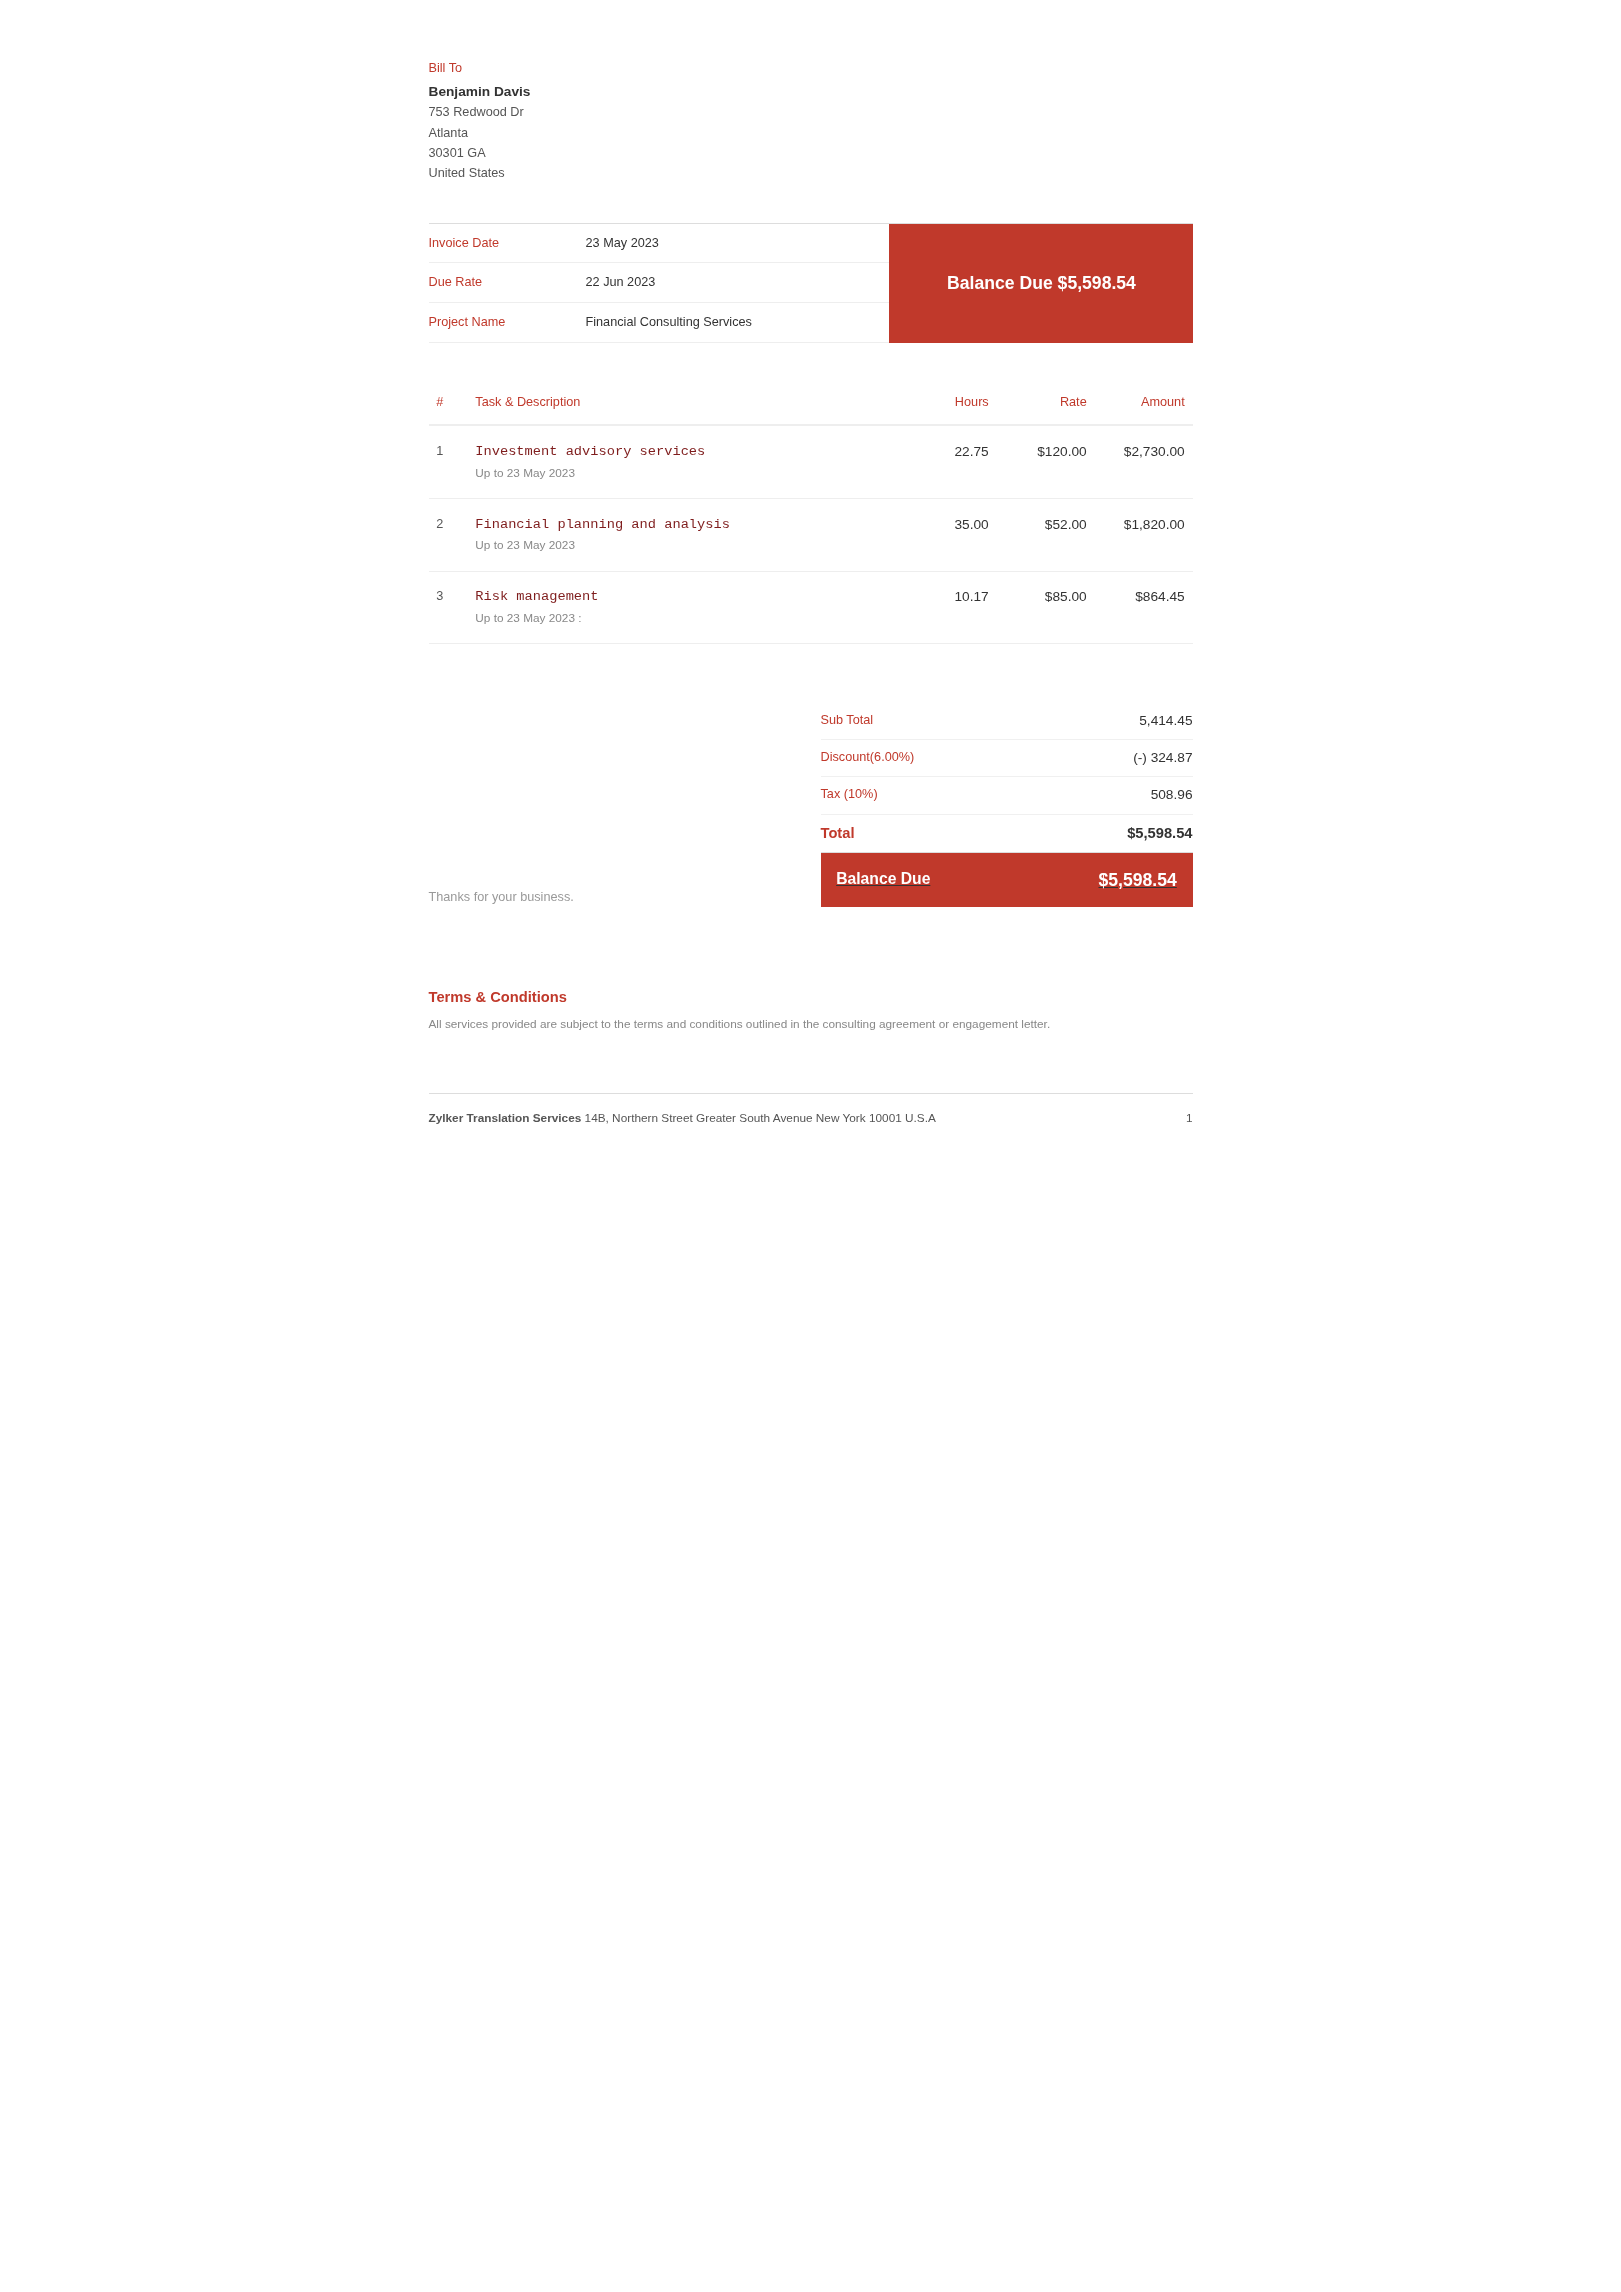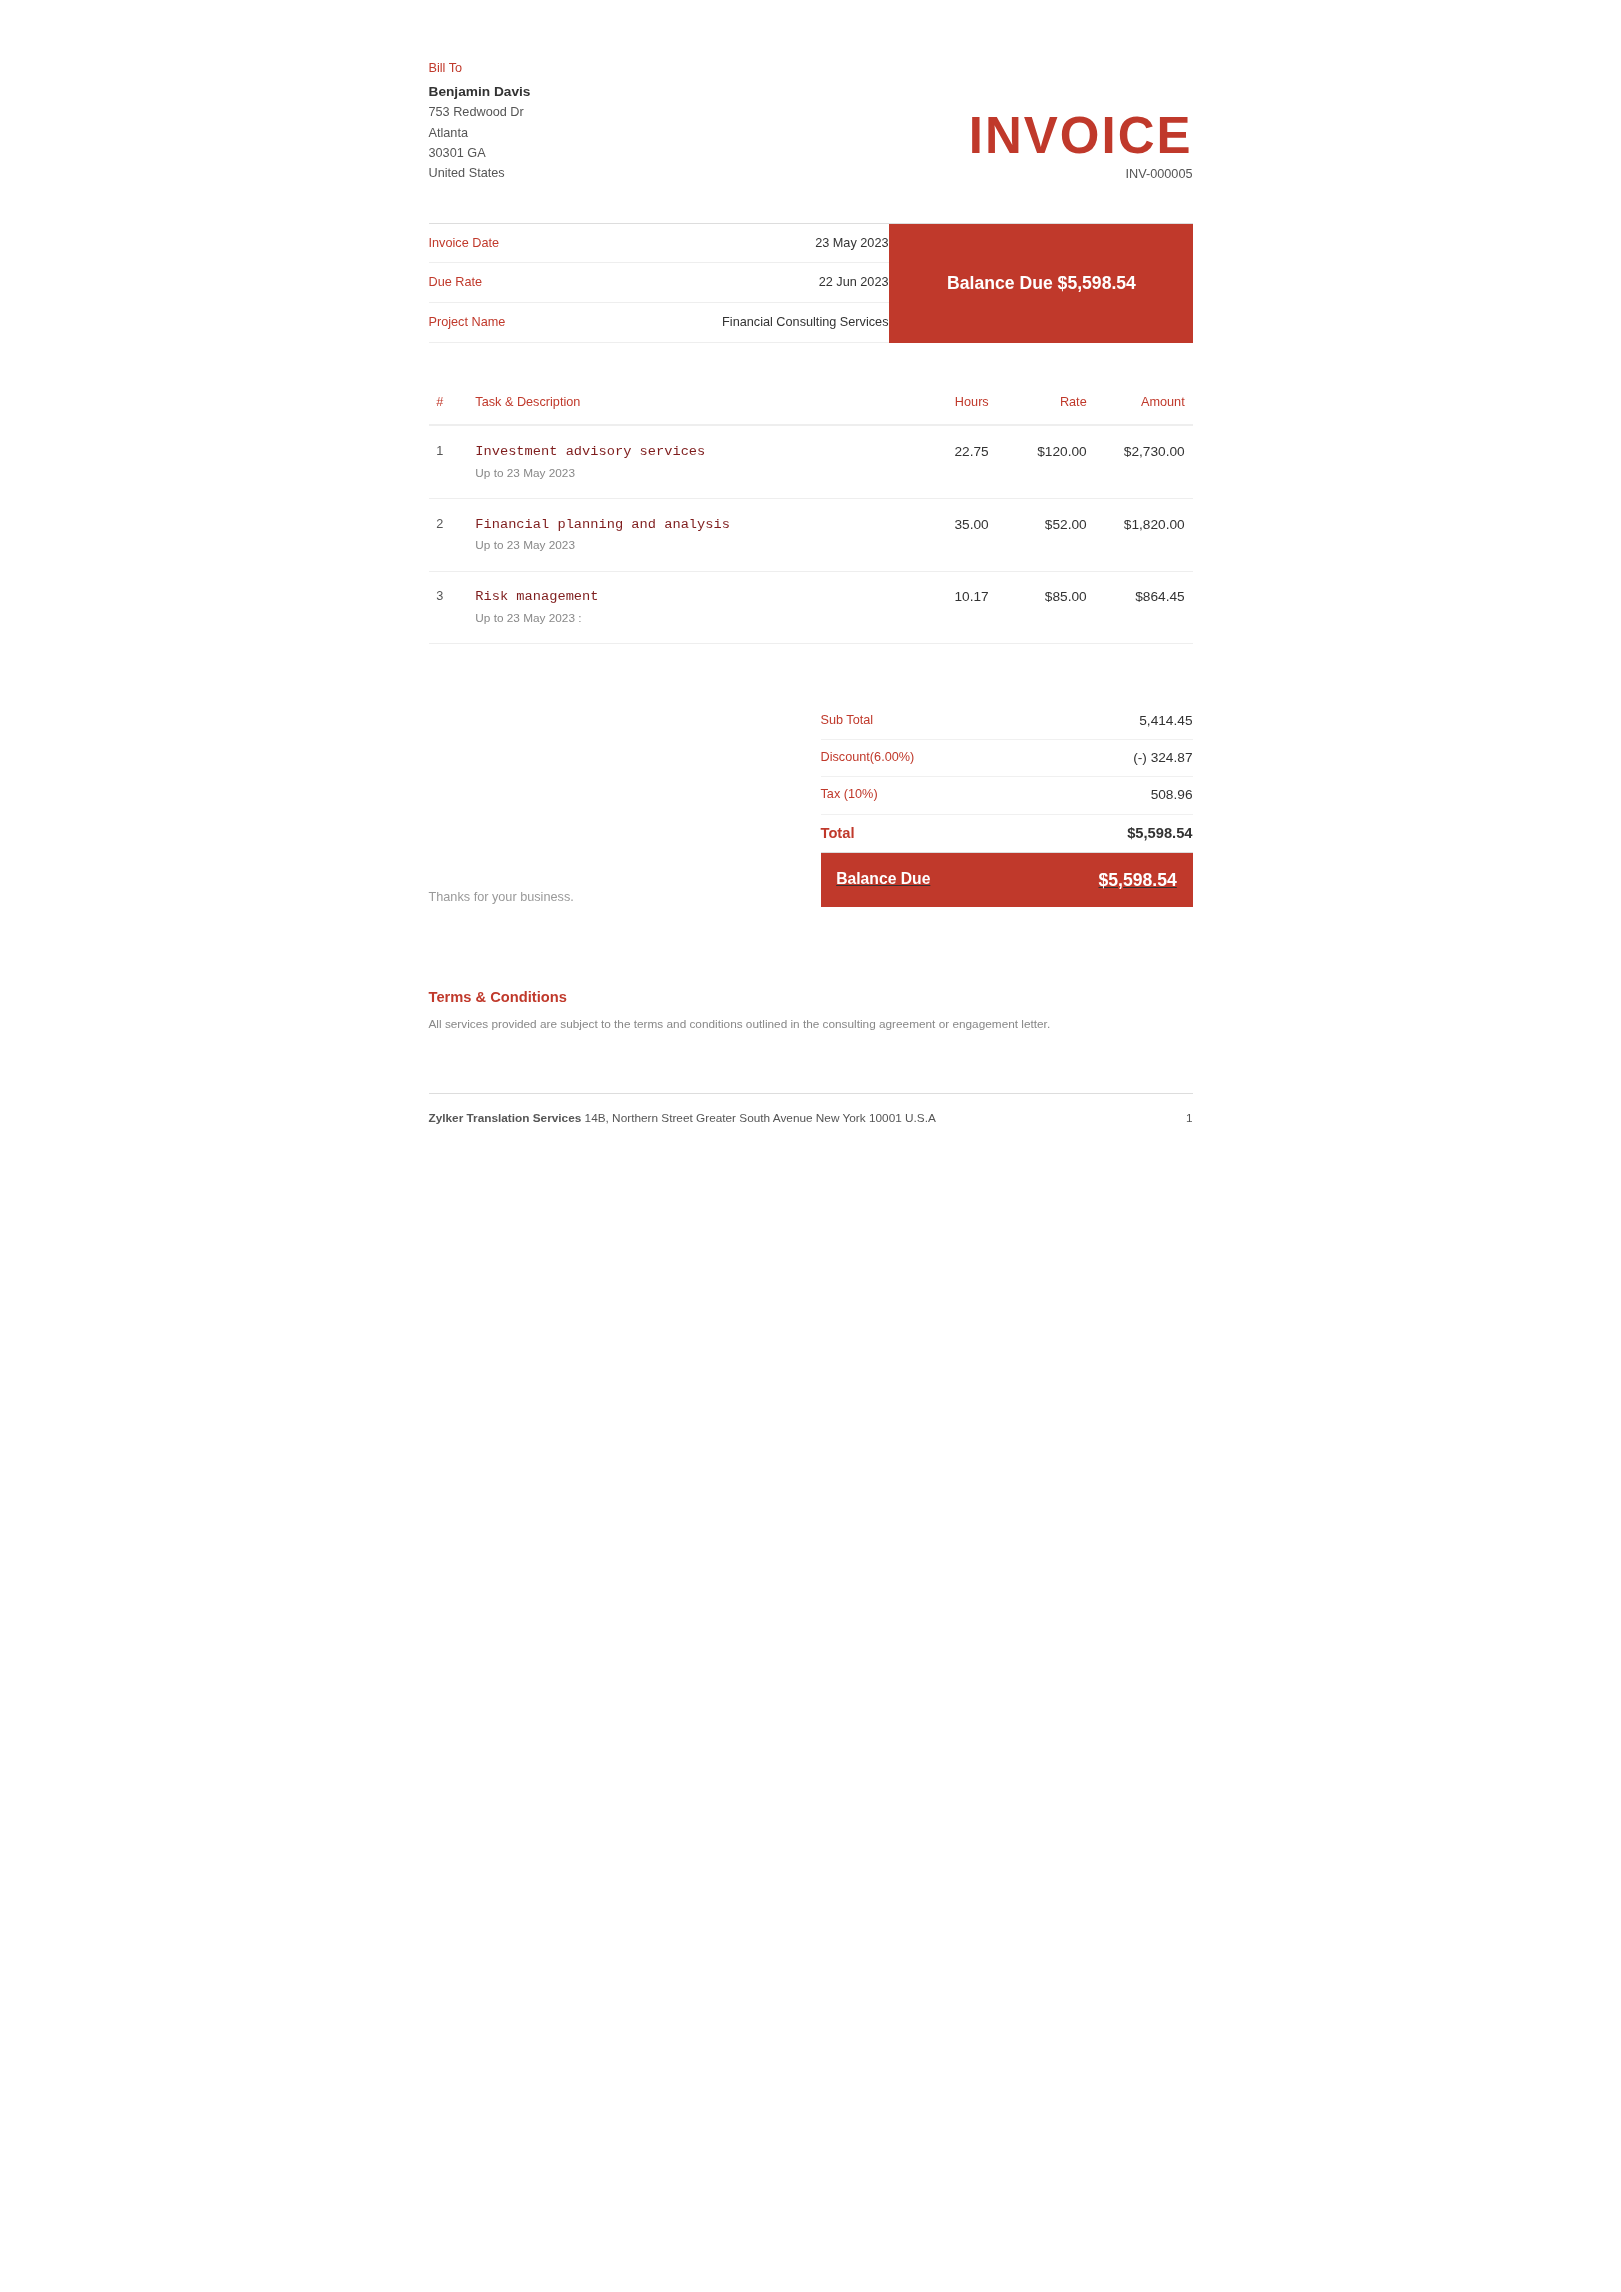--- a/index.html
+++ b/index.html
@@ -84,21 +84,20 @@
 
     .info-grid {
       flex: 1;
       border-right: 2px solid #c0392b;
     }
 
     .info-row {
       display: flex;
       padding: 9.8px 0;
       border-bottom: 1px solid #eee;
-      justify-content: space-between;
     }
 
     .info-label {
       color: #c0392b;
       font-size: 12.7px;
       width: 157px;
       flex-shrink: 0;
     }
 
     .info-value {
@@ -315,24 +314,20 @@
       <div class="bill-to-label">Bill To</div>
       <div class="bill-to-name">Benjamin Davis</div>
       <div class="bill-to-address">
         <div>753 Redwood Dr</div>
         <div>Atlanta</div>
         <div>30301 GA</div>
         <div>United States</div>
       </div>
     </div>
 
-    <div class="invoice-title-section">
-      <div class="invoice-title">INVOICE</div>
-      <div class="invoice-number">INV-000005</div>
-    </div>
   </div>
 
   <div class="info-grid-container">
     <div class="info-grid">
       <div class="info-row">
         <span class="info-label">Invoice Date</span>
         <span class="info-value">23 May 2023</span>
       </div>
       <div class="info-row">
         <span class="info-label">Due Rate</span>

